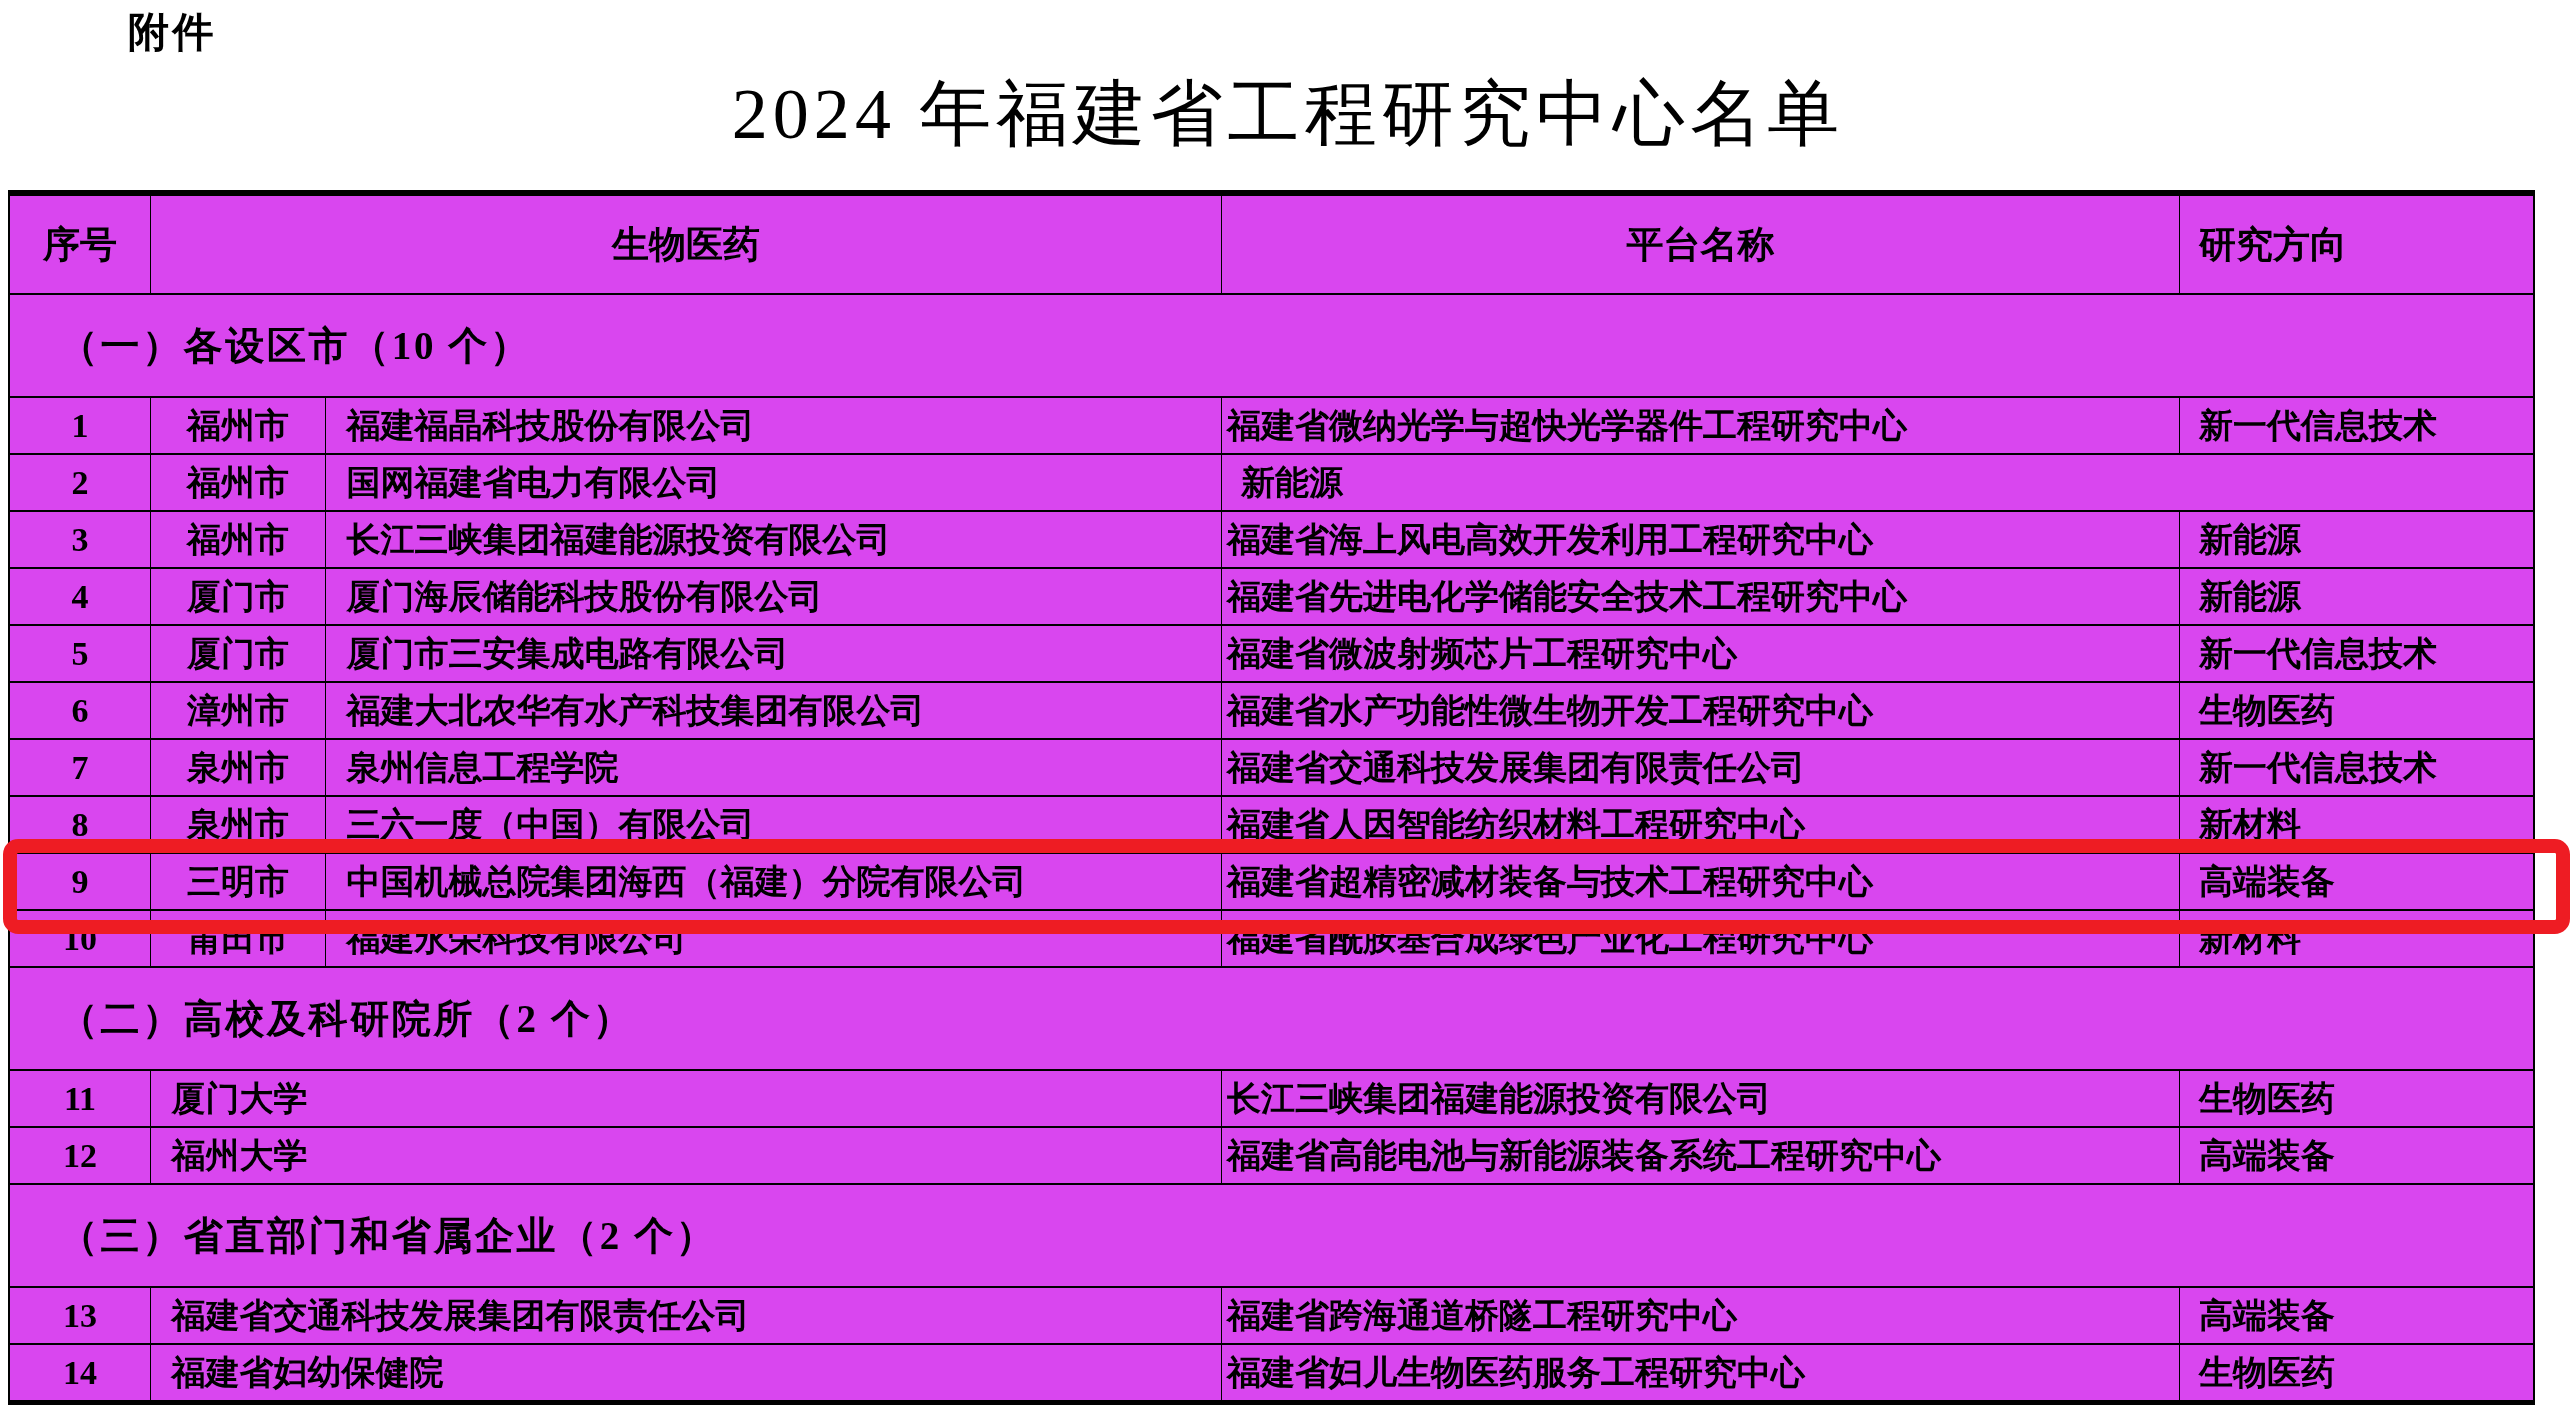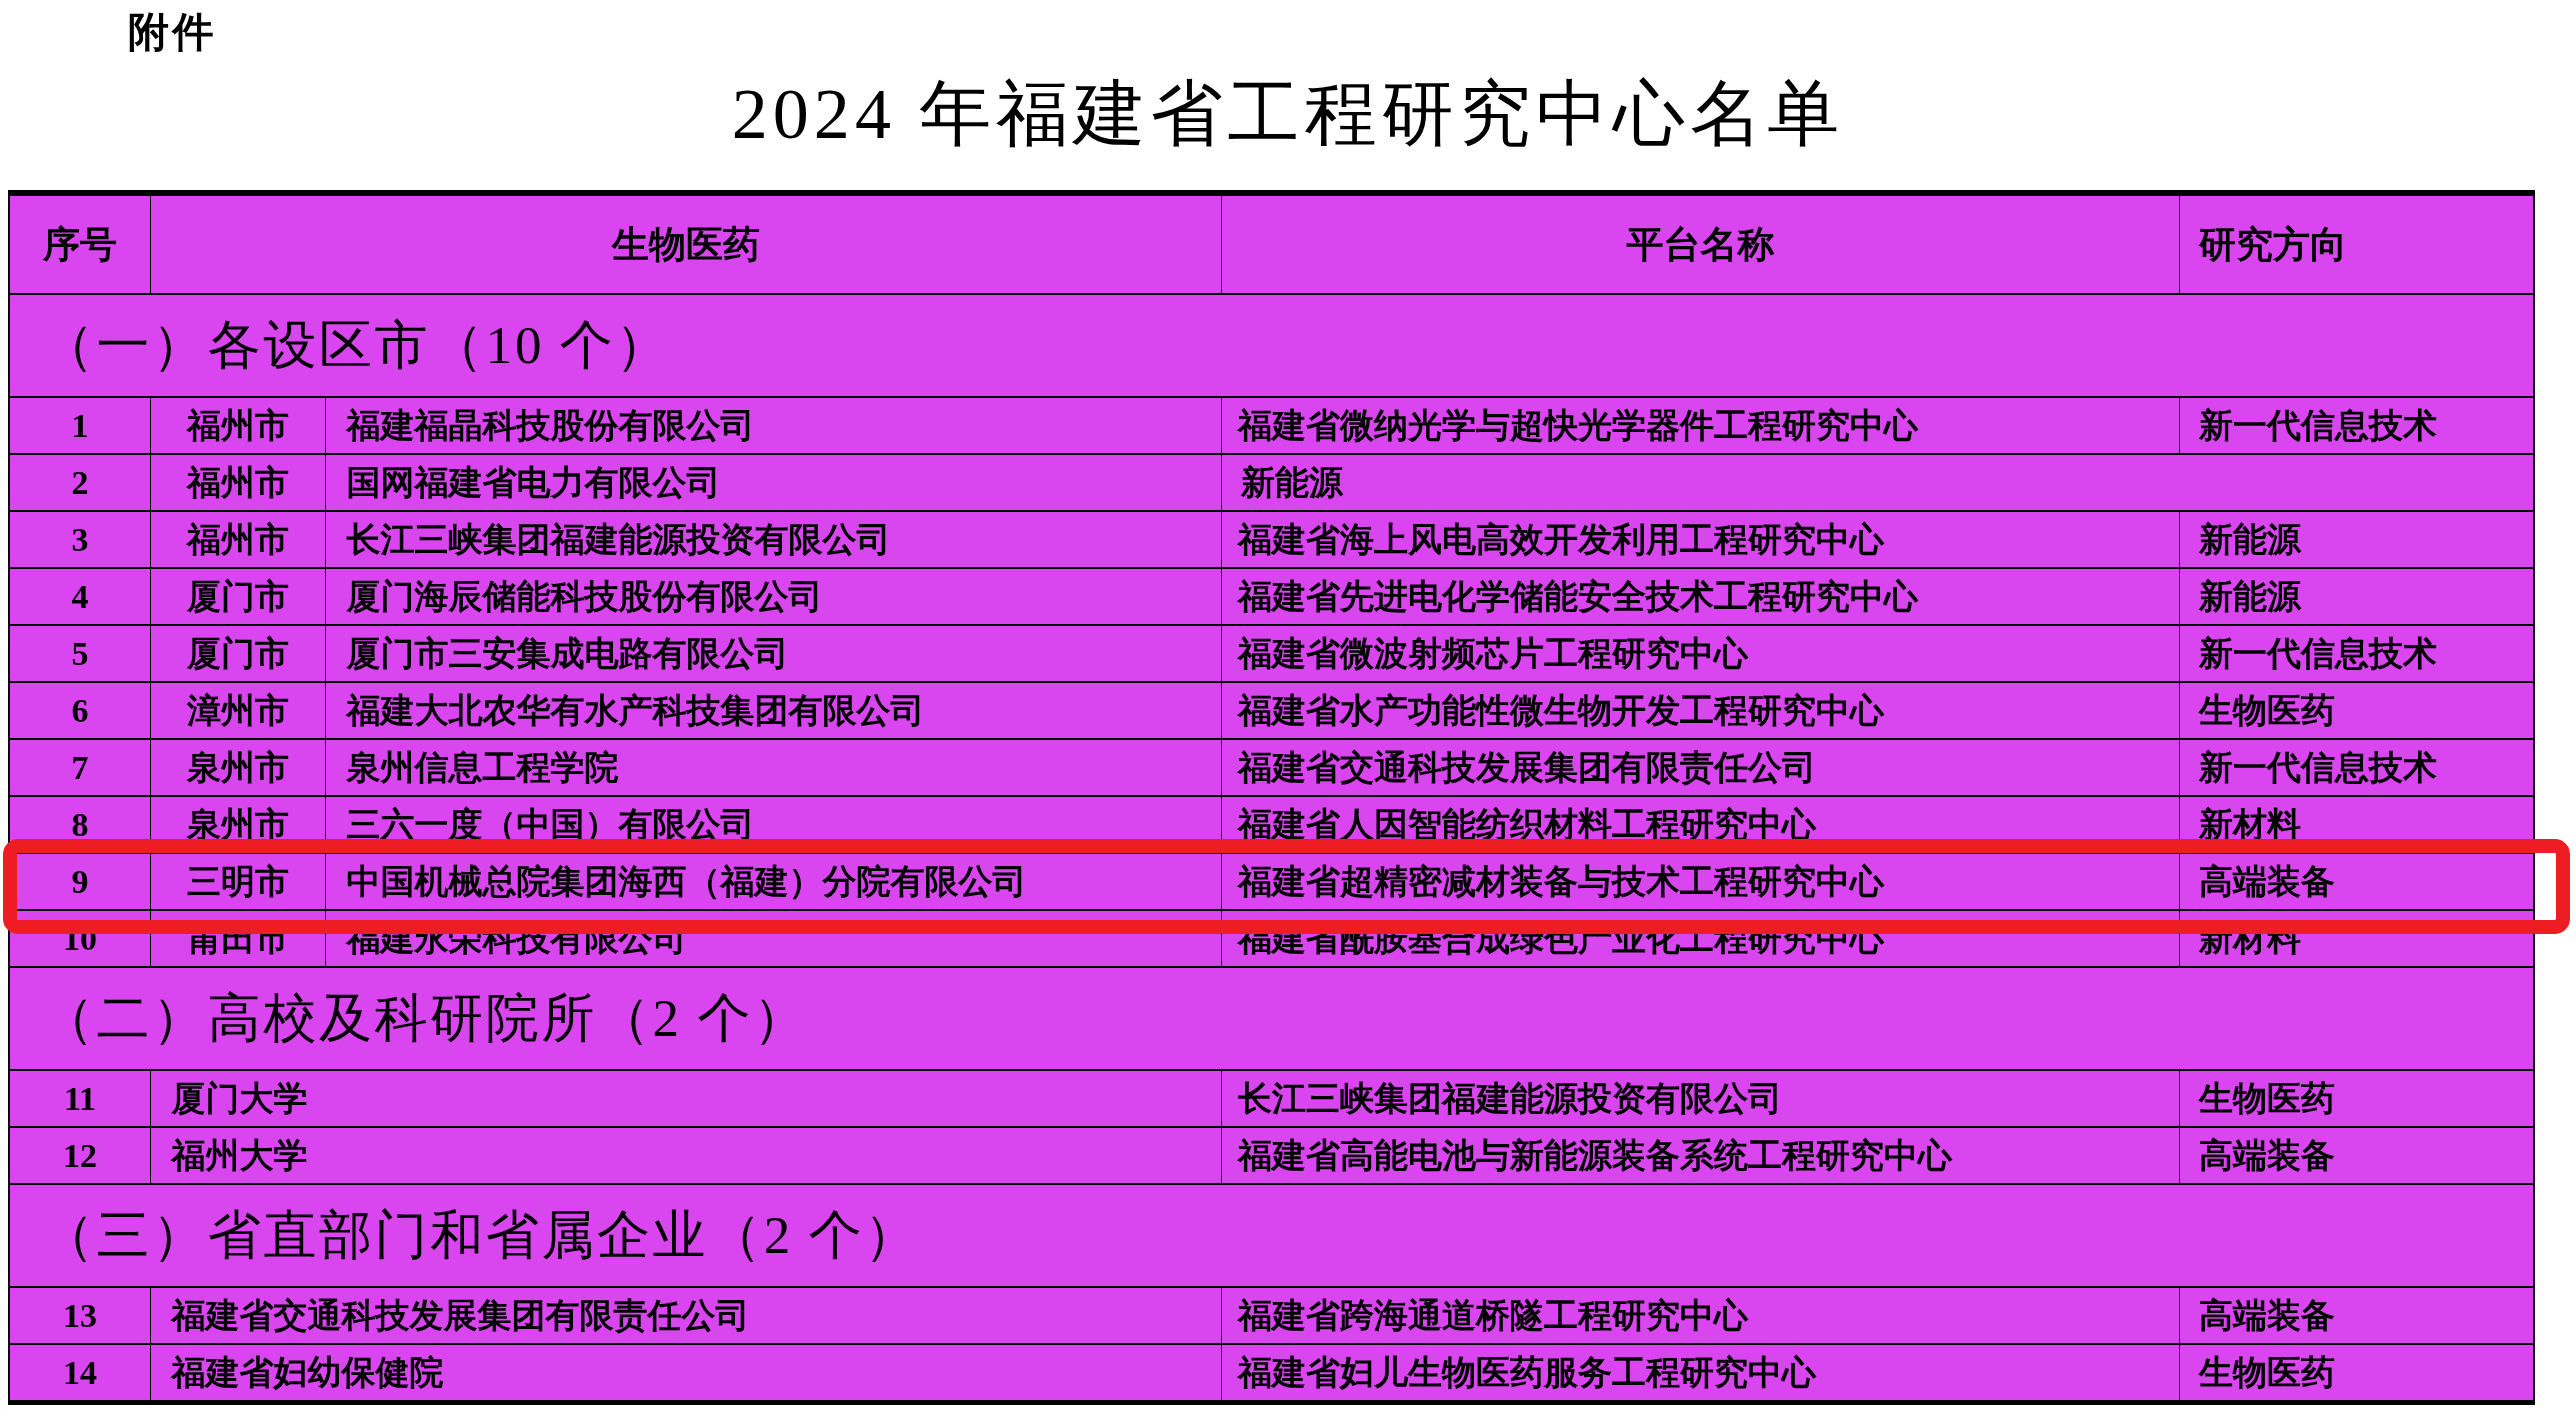--- a/index.html
+++ b/index.html
@@ -26,25 +26,25 @@
   .row-section{height:101px;}
   .c{
     box-sizing:border-box;display:flex;align-items:center;
     font-size:34px;font-weight:bold;white-space:nowrap;overflow:hidden;
   }
   .c + .c{border-left:1.7px solid #000;}
   .c-no{width:140px;justify-content:center;}
   .c-city{width:175px;justify-content:center;}
   .c-org{width:896px;padding-left:20.4px;}
   .c-org-merged{width:1071px;padding-left:20.4px;}
-  .c-platform{width:958px;padding-left:16px;}
+  .c-platform{width:958px;padding-left:5px;}
   .c-dir{flex:1;padding-left:19px;}
   .row-header .c{font-size:37px;justify-content:center;padding-left:0;}
   .row-header .c-dir{justify-content:flex-start;padding-left:19px;}
-  .c-section{width:100%;font-size:53px;font-weight:normal;padding-left:31px;letter-spacing:2.6px;}
+  .c-section{width:100%;font-size:39px;font-weight:bold;padding-left:49px;letter-spacing:2.6px;}
   .highlight-box{
     position:absolute;left:2.6px;top:839px;width:2567px;height:95px;
     border:14.5px solid var(--hl,#ee1c23);border-radius:15.3px;
     box-sizing:border-box;pointer-events:none;z-index:5;
   }
 </style>
 </head>
 <body>
 
 <div class="attachment">附件</div>

